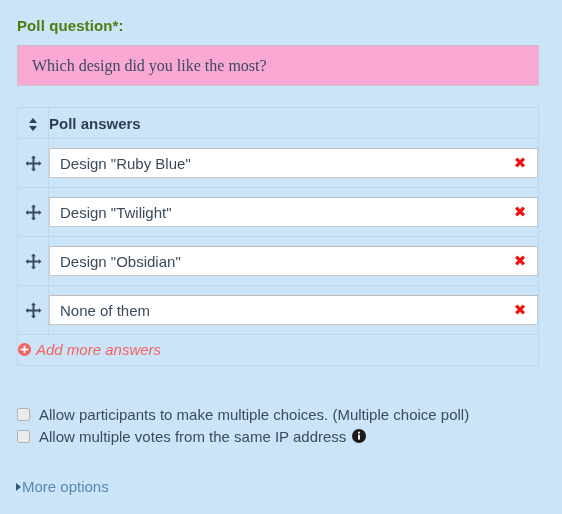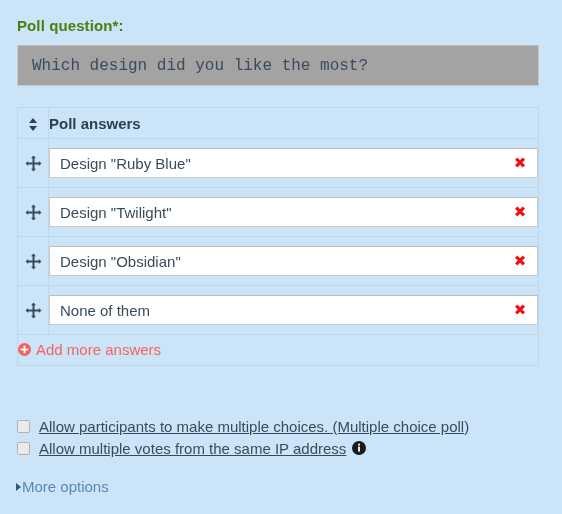--- a/index.html
+++ b/index.html
@@ -40,22 +40,22 @@
     top: 45px;
     width: 522px;
     height: 41px;
   }
   .q-input {
     width: 100%;
     height: 100%;
     box-sizing: border-box;
     border: 1px solid #c9c9c9;
     border-top-color: #bdbdbd;
-    background: #a3a3a3;
-    font-family: Liberation Mono, monospace;
+    background: #f9a8d4;
+    font-family: Liberation Serif, serif;
     font-size: 16px;
     color: #3b4b5c;
     padding: 0 14px;
     outline: none;
     border-radius: 1px;
   }
 
   
   .answers-table {
     position: absolute;
@@ -139,39 +139,39 @@
     color: #ee1111;
     font-size: 15px;
     font-weight: bold;
     font-family: "DejaVu Sans", sans-serif;
     line-height: 1;
   }
 
   .add-cell {
     height: 30px;
     padding-left: 12px;
+    font-style: italic;
   }
   .add-link {
     display: inline-flex;
     align-items: center;
     gap: 5px;
     color: #f4645f;
     font-size: 15px;
     text-decoration: none;
     cursor: pointer;
   }
   .plus-icon { line-height: 0; display: inline-block; }
 
   
   .checks {
     position: absolute;
     left: 17px;
-    top: 415px;
+    top: 403px;
     width: 525px;
-    text-decoration: underline;
   }
   .check-row {
     display: flex;
     align-items: center;
     height: 22px;
     gap: 9px;
   }
   .chk {
     width: 13px;
     height: 13px;

